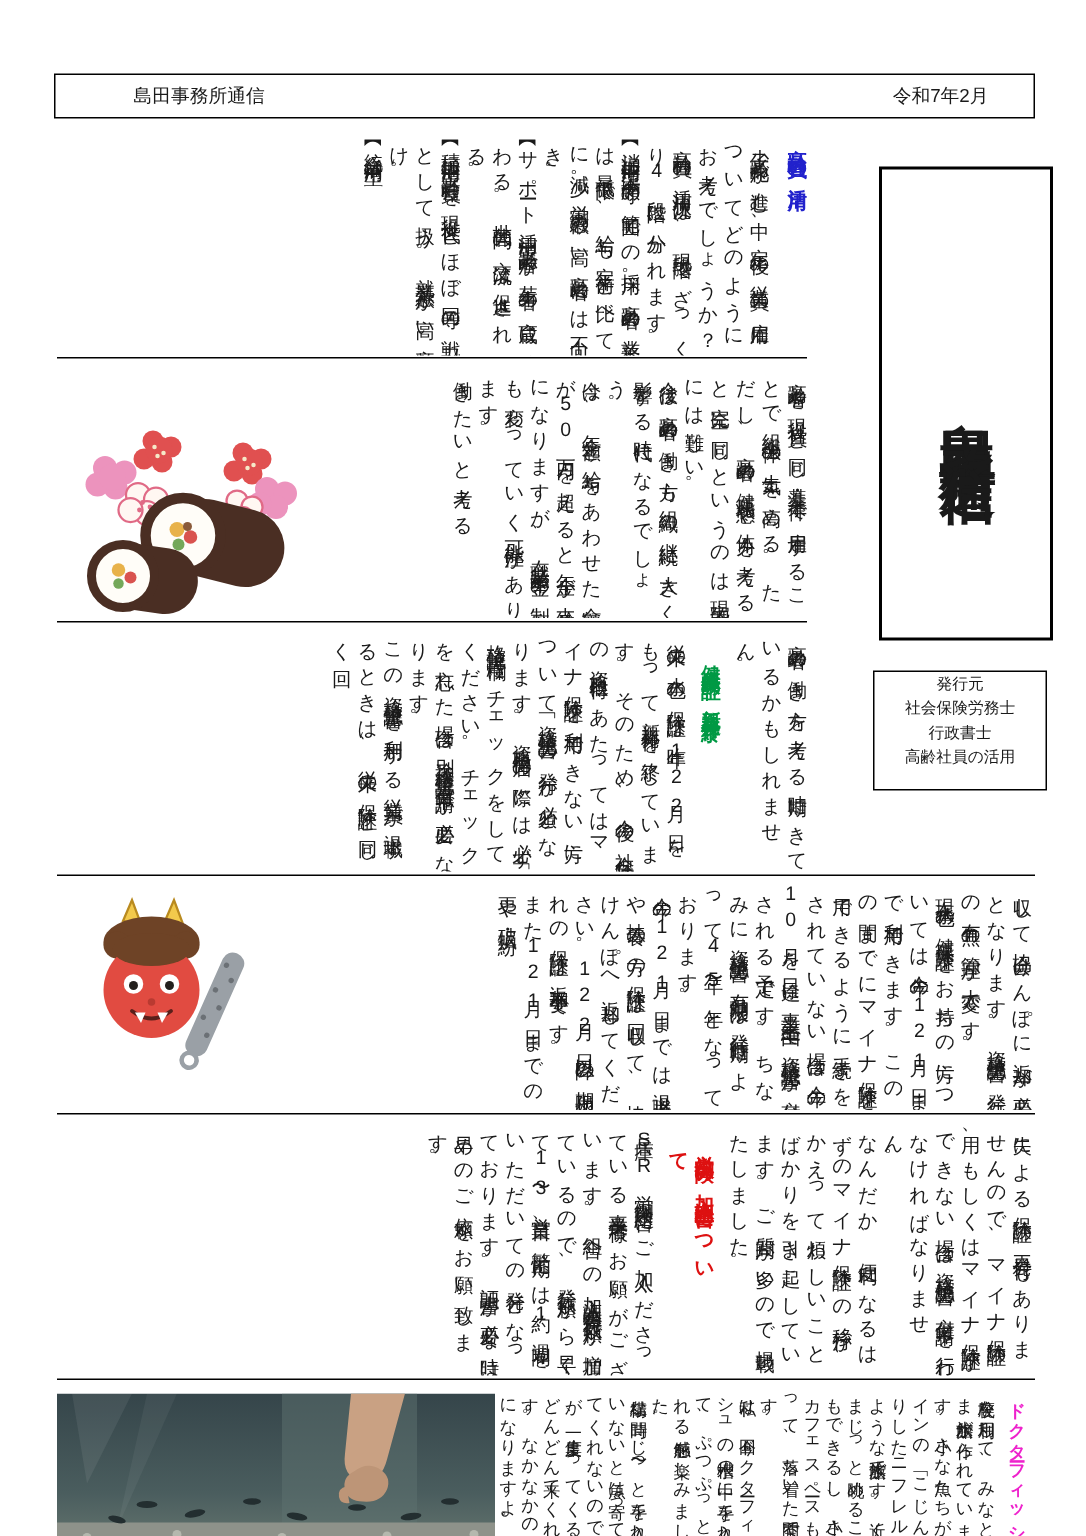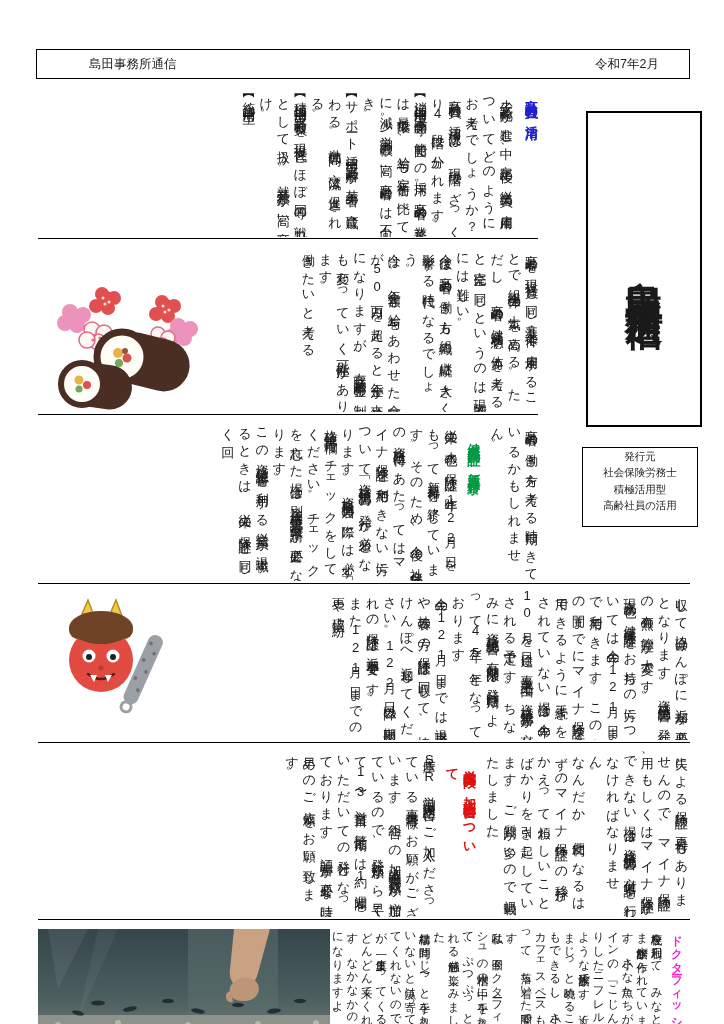--- a/index.html
+++ b/index.html
@@ -71,21 +71,21 @@
     <span>令和7年2月</span>
   </div>
 
   <div class="masthead">
     <div class="masthead-title">島田事務所通信</div>
   </div>
 
   <div class="publisher">
     <div>発行元</div>
     <div>社会保険労務士</div>
-    <div>積極活用型</div>
+    <div>行政書士</div>
     <div>高齢社員の活用</div>
   </div>
 
   <div class="rule rule1"></div>
   <div class="rule rule2"></div>
   <div class="rule rule3"></div>
   <div class="rule rule4"></div>
   <div class="rule rule5"></div>
 
   <div class="band band1">

